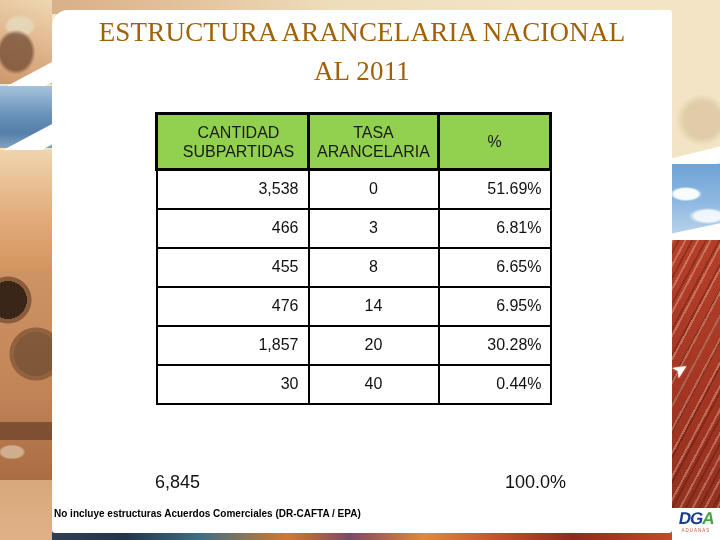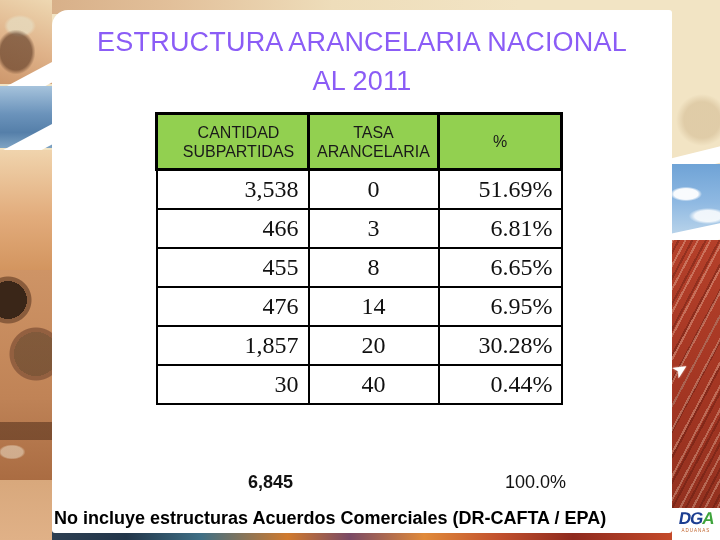--- a/index.html
+++ b/index.html
@@ -66,43 +66,43 @@
   .dga .l-a { color:#3FA43C; }
   .dga-sub { font-size:4.5px; letter-spacing:1px; color:#C0622A; line-height:5px; }
 
   .bottom-sliver { position:absolute; left:52px; top:528px; width:620px; height:12px;
     background:linear-gradient(90deg,#2E3F52 0%,#22364A 12%,#3F6F85 24%,#D07A2E 38%,#7A4A66 48%,#E08A3A 60%,#C2512E 72%,#8E2A1E 84%,#C44A2A 100%); }
 
   
   .content { position:absolute; left:52px; top:10px; width:620px; height:523px;
     background:#FFFFFF; border-radius:16px 3px 3px 3px; }
 
-  .title { padding-top:13px; text-align:center; color:#8b5cf6;
-    font-size:27px; line-height:39px; letter-spacing:.2px; }
+  .title { padding-top:3px; text-align:center; color:#a16207;
+    font-size:27px; line-height:39px; letter-spacing:.2px;font-family:Liberation Serif, serif; }
 
   table.tariff { position:absolute; left:103px; top:102px; border-collapse:collapse;
     color:#111; }
   table.tariff th { background:var(--header-bg,#92D050); border:3px solid var(--border-c,#000);
     font-size:16px; font-weight:normal; line-height:19px; height:56px; text-align:center;
     padding:2px 6px; color:#1A1A1A; }
   table.tariff th.c0 { width:152px;padding-left:18px; }
   table.tariff th.c1 { width:130px; }
   table.tariff th.c2 { width:112px; }
-  table.tariff td { border:2px solid var(--border-c,#000); height:39px; font-size:24px;font-family:Liberation Serif, serif; }
+  table.tariff td { border:2px solid var(--border-c,#000); height:39px; font-size:16px; }
   table.tariff td.c0 { text-align:right; padding-right:9px; }
   table.tariff td.c1 { text-align:center; }
   table.tariff td.c2 { text-align:right; padding-right:8px;padding-left:39px; }
 
   .totalrow { position:absolute; left:103px; top:453px; width:415px; height:38px;
     display:flex; align-items:center; font-size:18px; color:#111; }
-  .totalrow .t0 { width:152px; text-align:right; padding-right:14px;font-weight:bold; }
+  .totalrow .t0 { width:152px; text-align:left; padding-right:14px; }
   .totalrow .t1 { width:151px; }
   .totalrow .t2 { width:112px; text-align:right; padding-right:4px; }
 
-  .note { position:absolute; left:2px; top:498px; font-size:18px; font-weight:bold; color:#000; }
+  .note { position:absolute; left:2px; top:498px; font-size:10px; font-weight:bold; color:#000; }
 </style>
 </head>
 <body>
 
 <div class="canvas">
 
   <div class="top-sliver"></div>
 
   <div class="left-strip">
     <div class="seg seg-person"></div>

